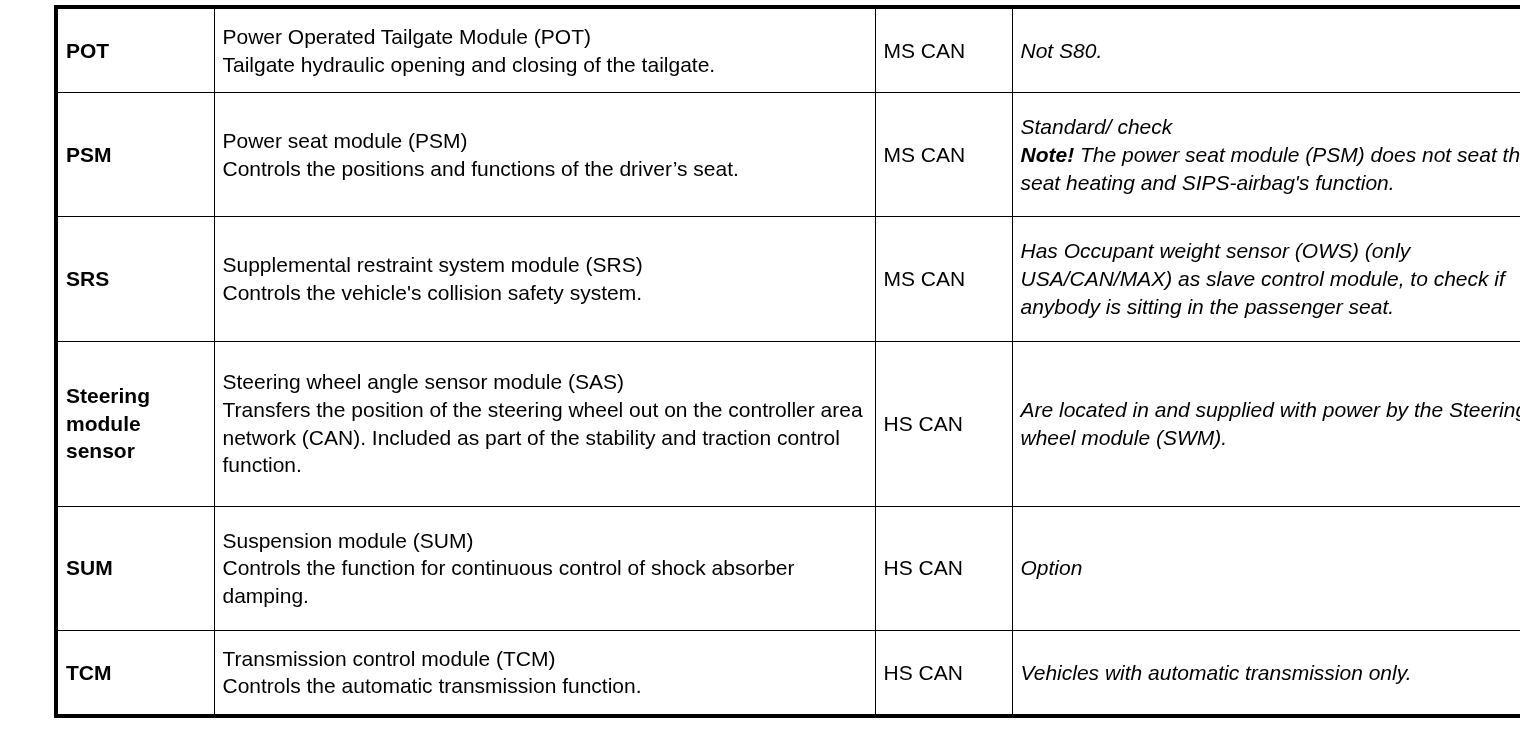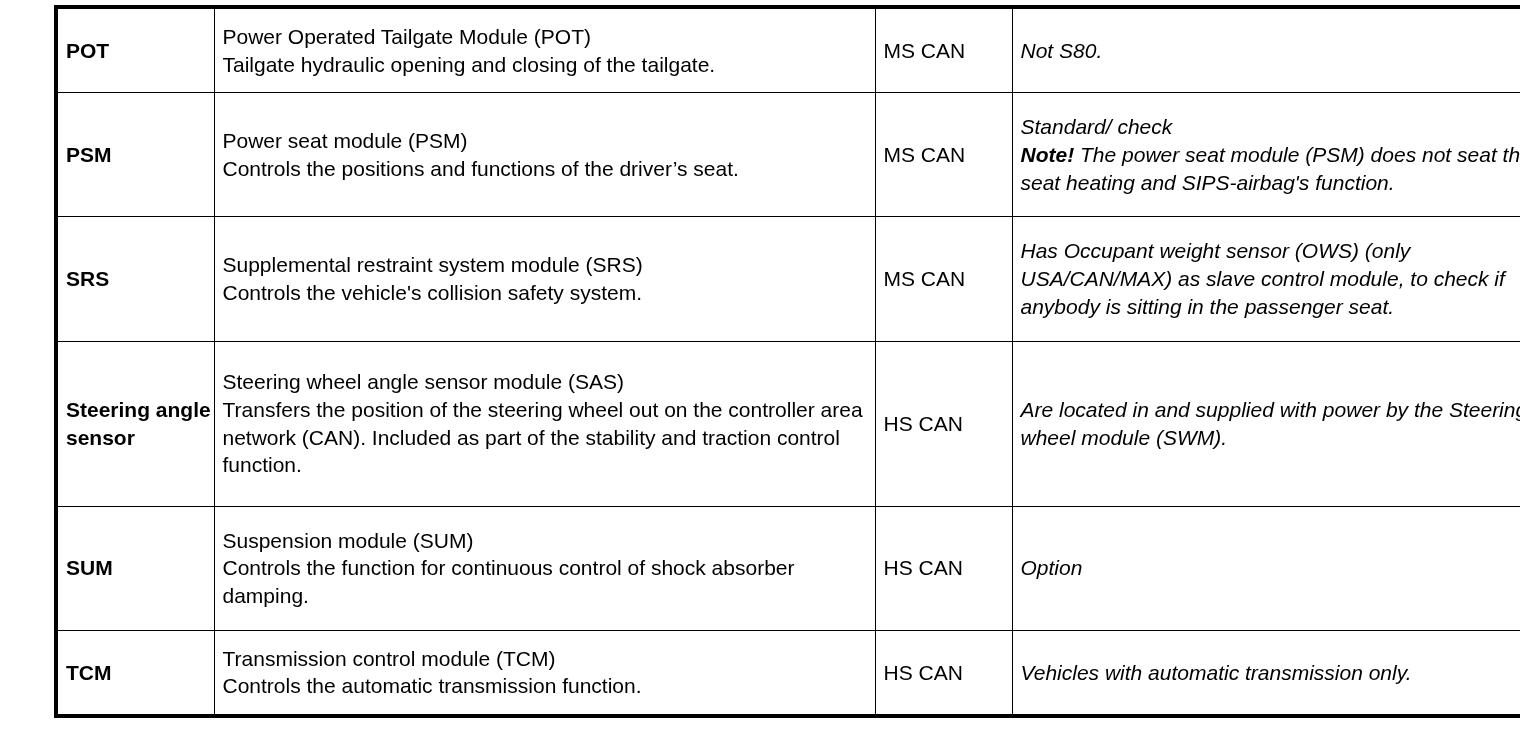--- a/index.html
+++ b/index.html
@@ -112,21 +112,21 @@
           <span class="line">Supplemental restraint system module (SRS)</span>
           <span class="line">Controls the vehicle's collision safety system.</span>
         </td>
         <td class="net">MS CAN</td>
         <td class="note">
           <span class="line">Has Occupant weight sensor (OWS) (only USA/CAN/MAX) as slave control module, to check if anybody is sitting in the passenger seat.</span>
         </td>
       </tr>
 
       <tr class="r-sas">
-        <td class="abbr">Steering angle sensor</td>
+        <td class="abbr">Steering module sensor</td>
         <td class="desc">
           <span class="line">Steering wheel angle sensor module (SAS)</span>
           <span class="line">Transfers the position of the steering wheel out on the controller area network (CAN). Included as part of the stability and traction control function.</span>
         </td>
         <td class="net">HS CAN</td>
         <td class="note">
           <span class="line">Are located in and supplied with power by the Steering wheel module (SWM).</span>
         </td>
       </tr>
 

